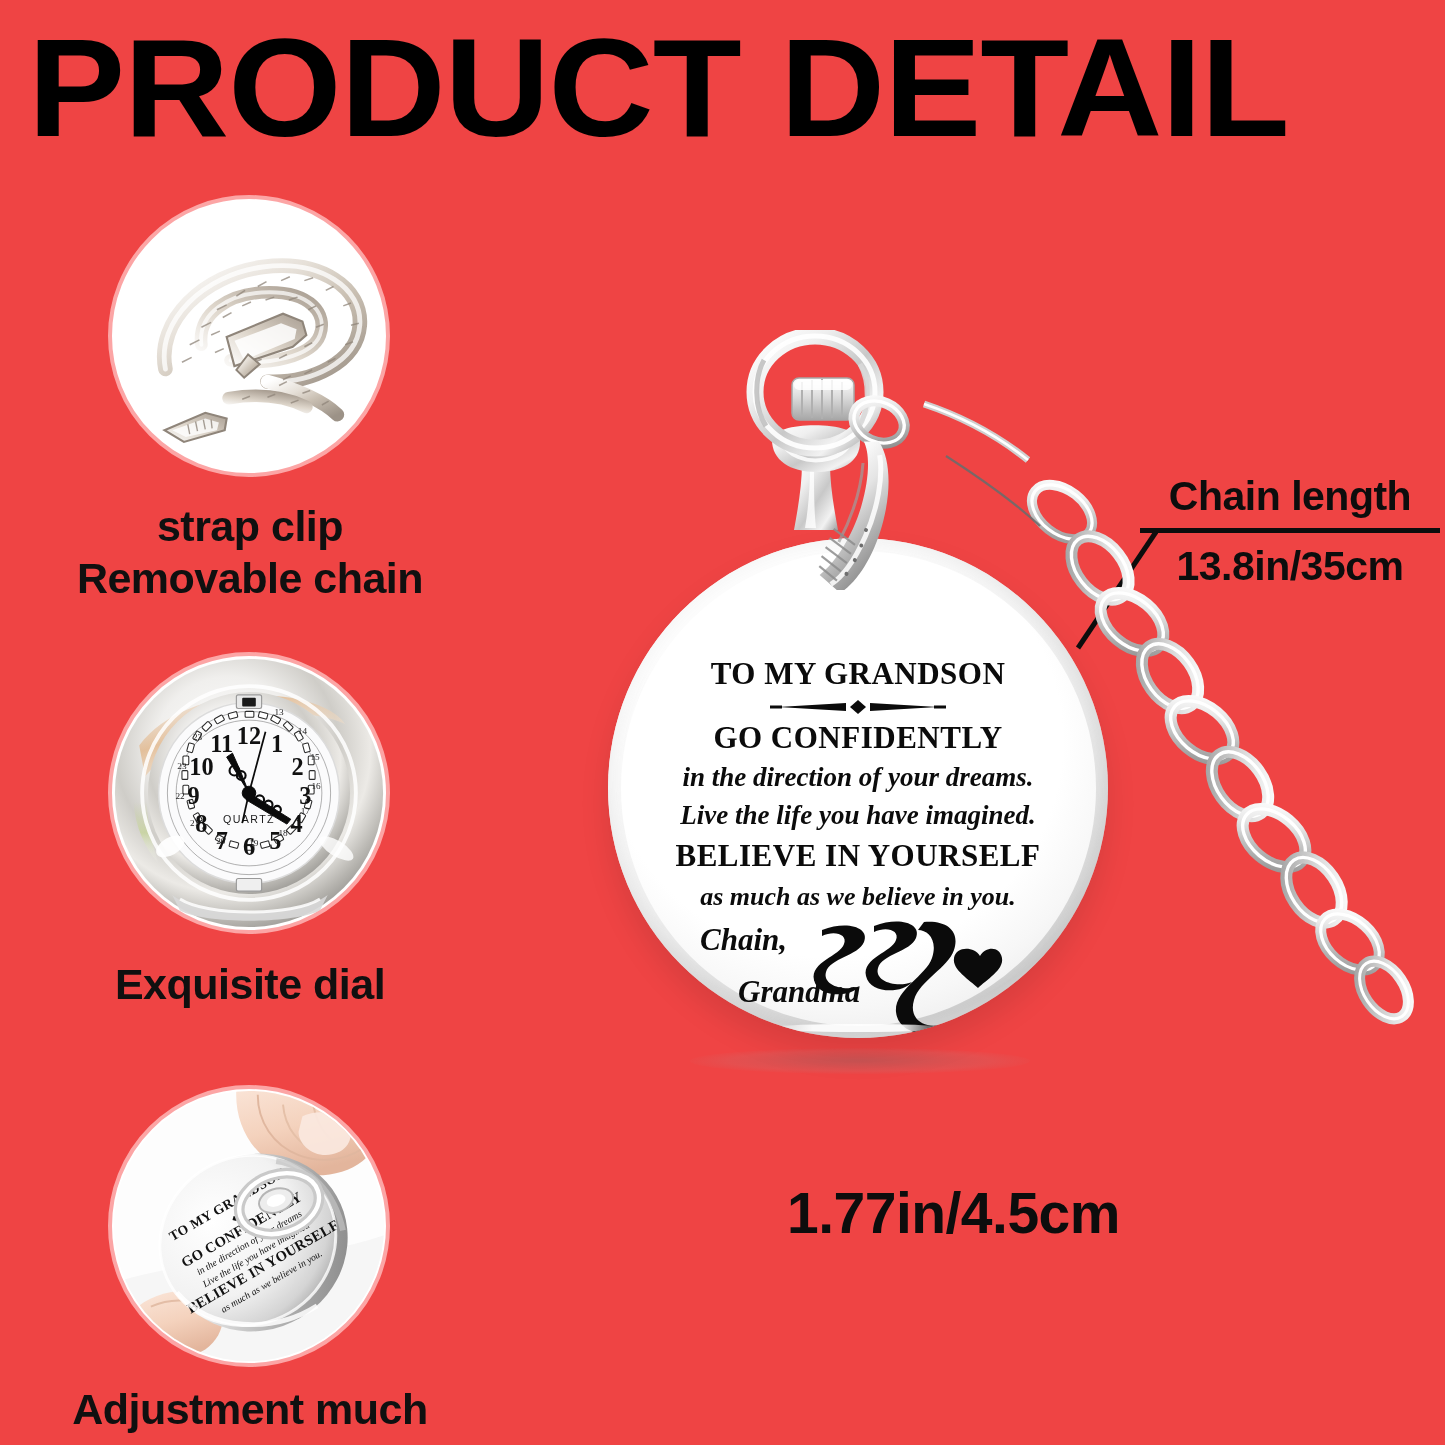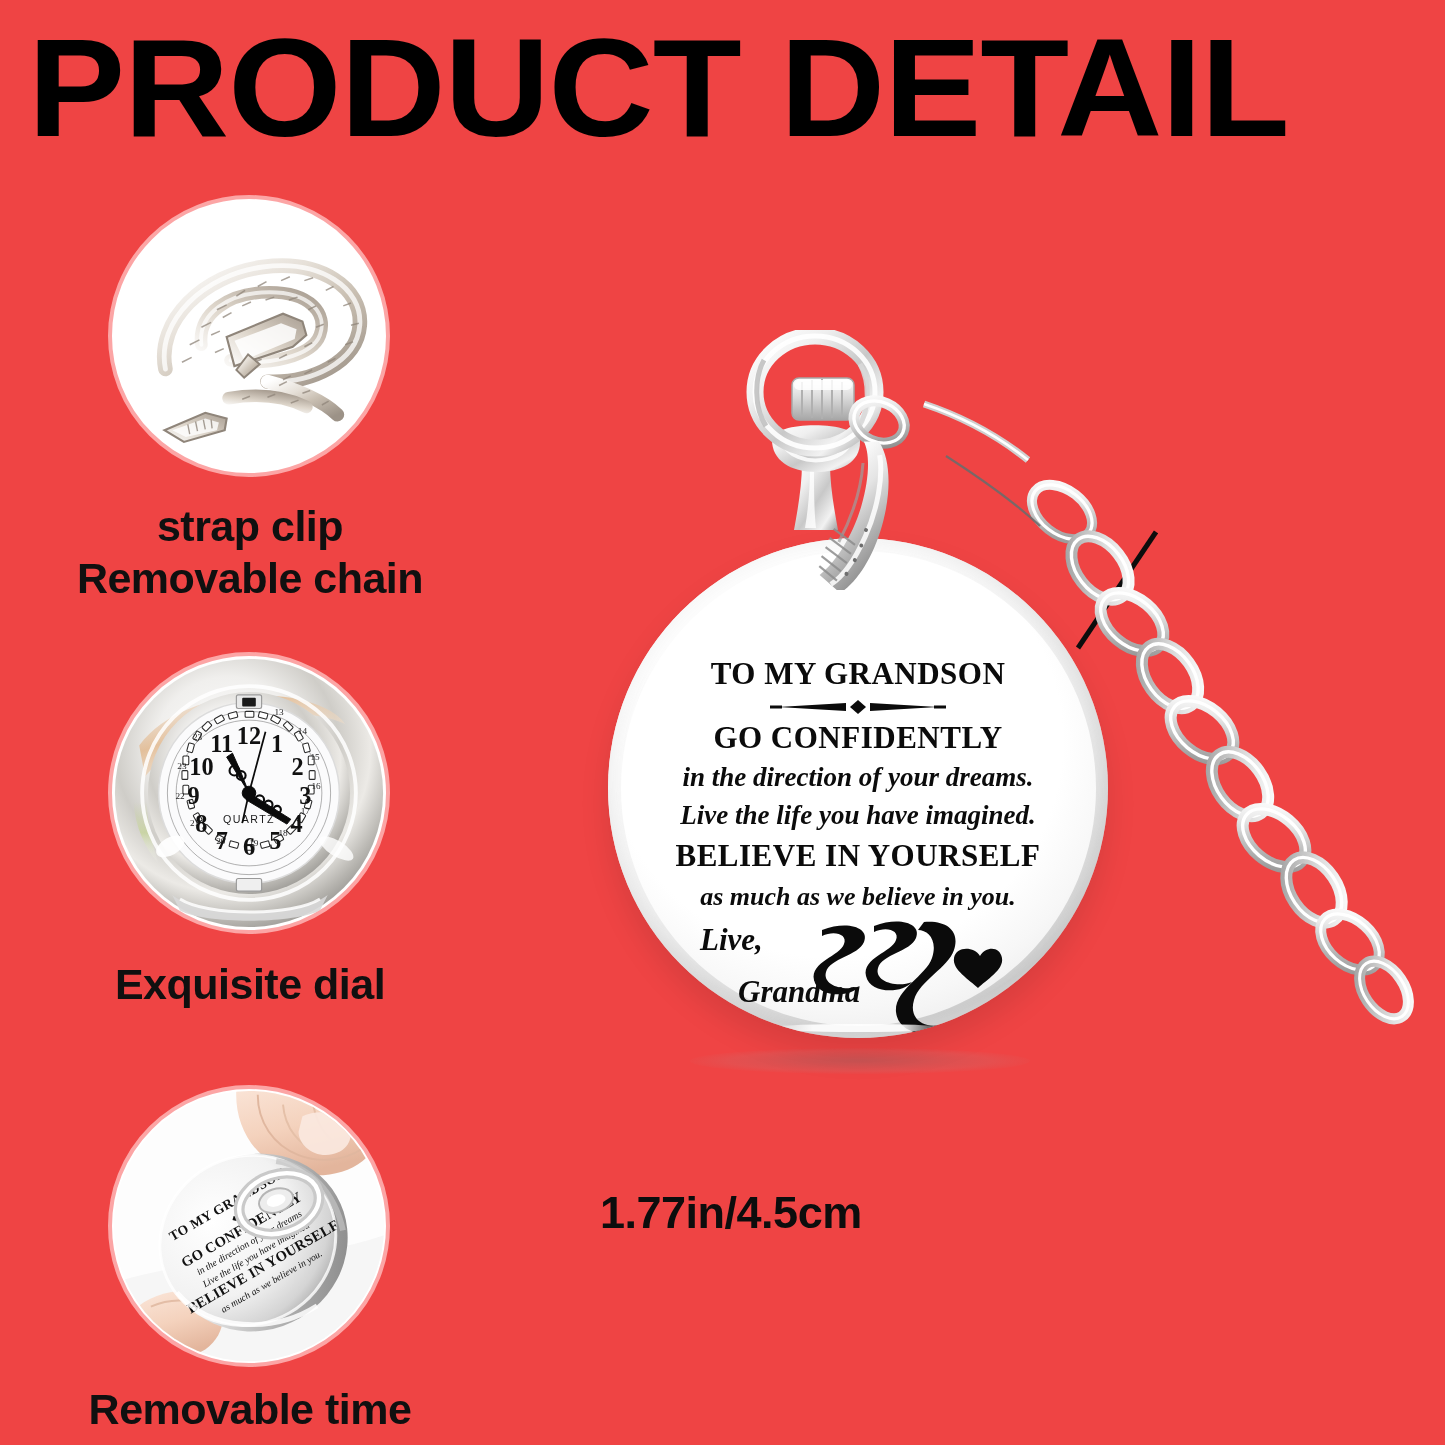--- a/index.html
+++ b/index.html
@@ -204,24 +204,24 @@
     width: 110px;
     height: 140px;
   }
 
   
   #diameter-label {
     position: absolute;
     left: 600px;
     top: 1186px;
     width: 520px;
-    text-align: left;
+    text-align: right;
     font-family: "Liberation Sans", sans-serif;
     font-weight: bold;
-    font-size: 45px;
+    font-size: 57px;
     line-height: 54px;
     color: #0d0d0d;
     letter-spacing: -0.5px;
   }
 </style>
 </head>
 <body>
 
 <div id="page">
 
@@ -514,21 +514,21 @@
           <g transform="translate(172,118) rotate(-18)">
             <ellipse cx="0" cy="0" rx="42" ry="30" fill="none" stroke="#c9c9c9" stroke-width="11"></ellipse>
             <ellipse cx="0" cy="0" rx="42" ry="30" fill="none" stroke="#ffffff" stroke-width="4.5"></ellipse>
             <ellipse cx="-2" cy="-4" rx="18" ry="12" fill="#ededed" stroke="#b5b5b5" stroke-width="2"></ellipse>
             <ellipse cx="-2" cy="-4" rx="10" ry="6" fill="#ffffff"></ellipse>
           </g>
         </g>
       </svg>
     </div>
     <div class="feature-caption" style="top:1383px;">
-      <div>Removable time</div>
+      <div>Adjustment much</div>
     </div>
   </div>
 
   <div id="product-stage">
 
     <div id="case-shadow"></div>
 
     <svg id="chain-strand" viewBox="0 0 440 620">
       <defs>
         <linearGradient id="lnkA" x1="0" y1="0" x2="1" y2="1">
@@ -590,21 +590,21 @@
             <rect x="326" y="9.5" width="12" height="3"></rect>
           </g>
         </svg>
 
         <div class="eng-line eng-serif-bold" style="top:182px;font-size:31px;">GO CONFIDENTLY</div>
         <div class="eng-line eng-serif-italic" style="top:224px;font-size:27px;">in the direction of your dreams.</div>
         <div class="eng-line eng-serif-italic" style="top:262px;font-size:27px;">Live the life you have imagined.</div>
         <div class="eng-line eng-serif-bold" style="top:300px;font-size:31px;">BELIEVE IN YOURSELF</div>
         <div class="eng-line eng-serif-italic" style="top:344px;font-size:26px;">as much as we believe in you.</div>
 
-        <div class="eng-line eng-script" style="top:384px;font-size:31px;text-align:left;padding-left:92px;width:auto;">Live,</div>
+        <div class="eng-line eng-script" style="top:384px;font-size:31px;text-align:left;padding-left:92px;width:auto;">Chain,</div>
         <div class="eng-line eng-script" style="top:436px;font-size:31px;text-align:left;padding-left:130px;width:auto;">Grandma</div>
 
         <svg class="eng-line" style="top:368px;height:140px;" viewBox="0 0 500 140">
           <g fill="#0b0b0b">
             <path d="M214,24 C240,14 262,22 256,36 C250,50 222,52 218,66 C214,80 238,86 252,80 C242,92 210,92 206,74 C202,56 232,50 236,38 C240,28 226,24 214,30 Z"></path>
             <path d="M266,20 C292,10 314,18 308,32 C302,46 274,48 270,62 C266,76 290,82 304,76 C294,88 262,88 258,70 C254,52 284,46 288,34 C292,24 278,20 266,26 Z"></path>
             <path d="M316,16 C340,14 352,26 346,44 C340,62 312,74 306,94 C300,114 318,124 336,118 C322,134 290,128 288,106 C286,84 318,70 324,52 C330,34 320,24 310,24 Z"></path>
             <path d="M372,50 C366,40 348,40 346,52 C344,64 362,74 370,82 C378,74 396,64 394,52 C392,40 378,40 372,50 Z"></path>
             <path d="M408,92 C405,86 396,86 395,92 C394,99 404,105 408,110 C412,105 422,99 421,92 C420,86 411,86 408,92 Z"></path>
           </g>
@@ -681,19 +681,24 @@
             <circle cx="60" cy="168" r="2"></circle>
         </g>
       </g>
 
       <path d="M236,126 C264,144 300,168 330,196" fill="none" stroke="#6c6c6c" stroke-width="2.2" opacity="0.9"></path>
       <path d="M214,74 C250,86 288,106 318,130" fill="none" stroke="#cfcfcf" stroke-width="7"></path>
       <path d="M214,74 C250,86 288,106 318,130" fill="none" stroke="#ffffff" stroke-width="2.6"></path>
     </svg>
   </div>
 
+  <div id="chain-callout">
+    <div id="chain-callout-title">Chain length</div>
+    <div id="chain-callout-rule"></div>
+    <div id="chain-callout-value">13.8in/35cm</div>
+  </div>
   <svg id="chain-leader" viewBox="0 0 110 140">
     <path d="M108,2 L30,118" fill="none" stroke="#0d0d0d" stroke-width="5"></path>
   </svg>
 
   <div id="diameter-label">1.77in/4.5cm</div>
 
 </div>
 
 </body></html>

